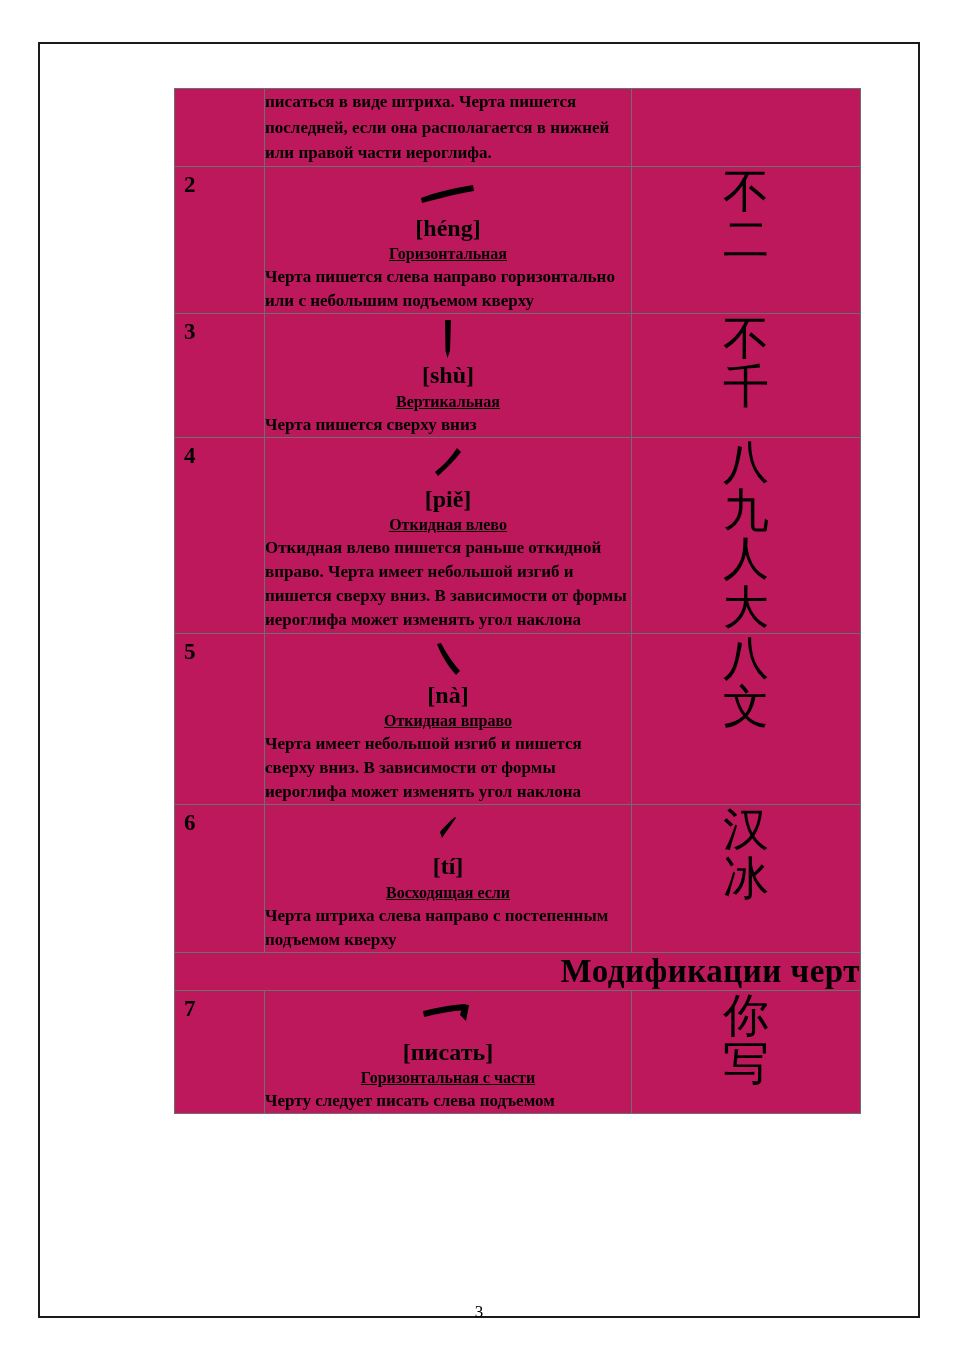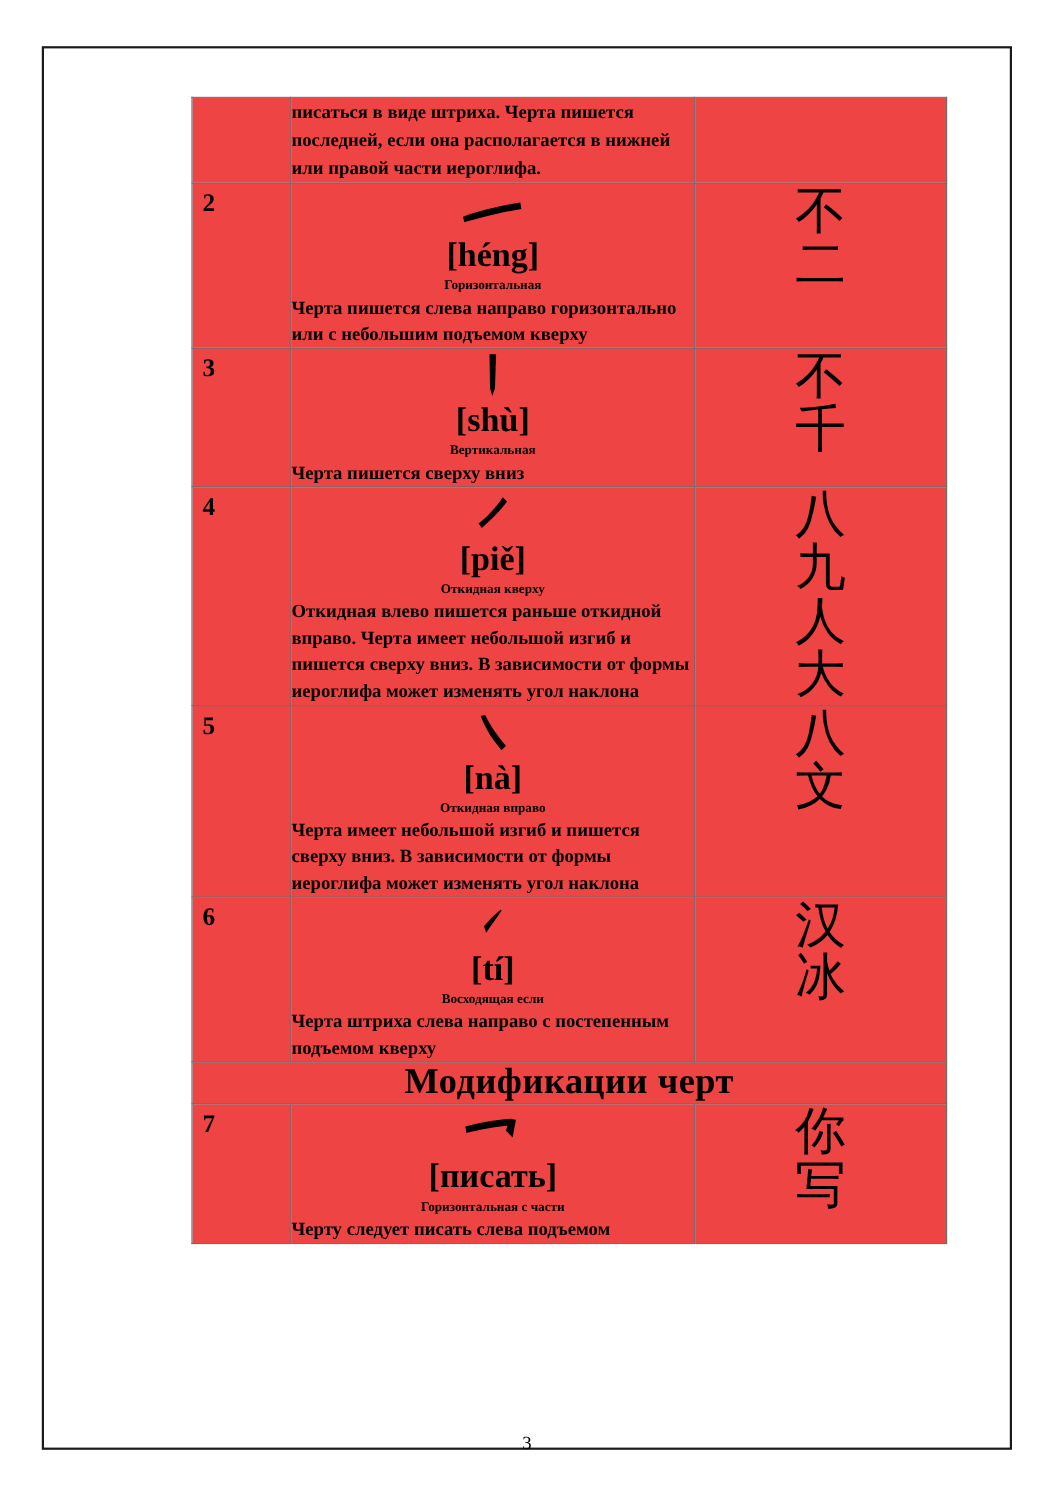--- a/index.html
+++ b/index.html
@@ -33,21 +33,21 @@
     left: 134px;       
     top: 44px;         
     width: 686px;      
     border-collapse: collapse;
     table-layout: fixed;
   }
   #stroke-table td {
     border: 1px solid #6e6e6e;
     vertical-align: top;
     padding: 0;
-    background: #ef4444;
+    background: #be185d;
   }
   .col-num   { width: 90px; }
   .col-main  { width: 367px; }
   .col-hanzi { width: 229px; }
 
   .num-cell {
     font-weight: bold;
     font-size: 23px;
     line-height: 1;
     padding: 6px 0 0 9px;
@@ -65,33 +65,34 @@
     line-height: 46px;
     font-size: 40px;
     font-weight: bold;
     color: #000;
     font-family: "DejaVu Sans", sans-serif;
   }
   .stroke-glyph svg { vertical-align: middle; }
 
   .pinyin {
     text-align: center;
-    font-size: 31px;
+    font-size: 24px;
     font-weight: bold;
     line-height: 1.1;
     margin: 2px 0 3px 0;
     font-family: "Liberation Serif", "DejaVu Serif", serif;
   }
   .stroke-name {
     text-align: center;
-    font-size: 12px;
+    font-size: 16px;
     font-weight: bold;
     line-height: 1.25;
     margin-bottom: 1px;
     font-family: "Liberation Serif", "DejaVu Serif", serif;
+    text-decoration: underline;
   }
   .desc {
     font-size: 17px;
     font-weight: bold;
     line-height: 1.42;
     font-family: "Liberation Serif", "DejaVu Serif", serif;
   }
   .desc.center { text-align: left; }
   .desc.left   { text-align: left; }
 
@@ -106,21 +107,21 @@
   }
   .hanzi-stack {
     font-family: "DejaVu Sans", sans-serif;
     font-size: 46px;
     line-height: 1.05;
     color: #000;
   }
   .hanzi-stack div { white-space: nowrap; }
 
   .section-cell {
-    text-align: center;
+    text-align: right;
     padding: 4px 0 3px 0;
   }
   .section-title {
     font-size: 33px;
     font-weight: bold;
     letter-spacing: 0.5px;
     font-family: "Liberation Serif", "DejaVu Serif", serif;
   }
 
   
@@ -208,21 +209,21 @@
         <td class="col-num">
           <div class="num-cell">4</div>
         </td>
         <td class="main-cell">
           <div class="stroke-glyph">
             <svg width="34" height="40" viewBox="0 0 34 40" aria-hidden="true">
               <path d="M26 4 L 30 8 C 24 16, 16 24, 7 32 L 4 28 C 13 21, 21 12, 26 4 Z" fill="#000"></path>
             </svg>
           </div>
           <div class="pinyin">[piě]</div>
-          <div class="stroke-name">Откидная кверху</div>
+          <div class="stroke-name">Откидная влево</div>
           <div class="desc left">Откидная влево пишется раньше откидной вправо. Черта имеет небольшой изгиб и пишется сверху вниз. В зависимости от формы иероглифа может изменять угол наклона</div>
         </td>
         <td class="hanzi-cell">
           <div class="hanzi-stack">
               <div>八</div>
               <div>九</div>
               <div>人</div>
               <div>大</div>
             </div>
         </td>

